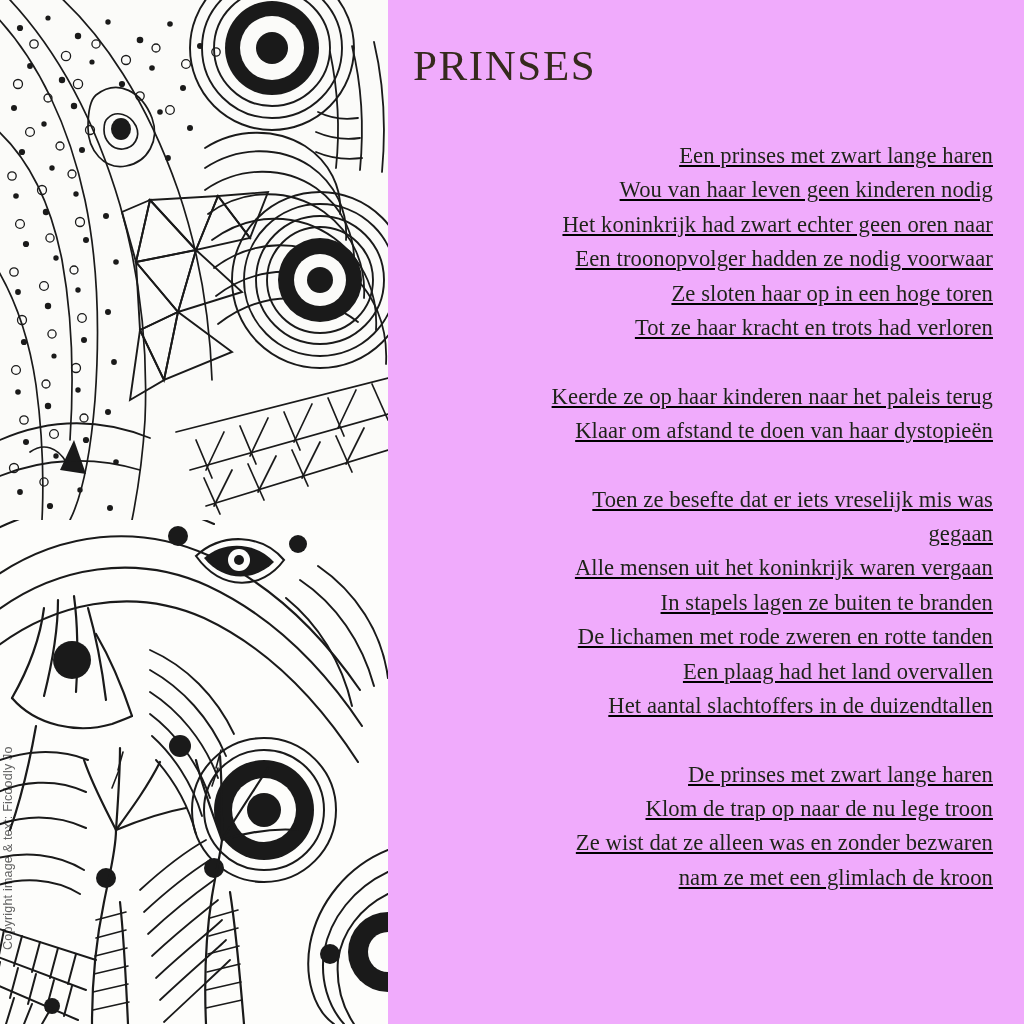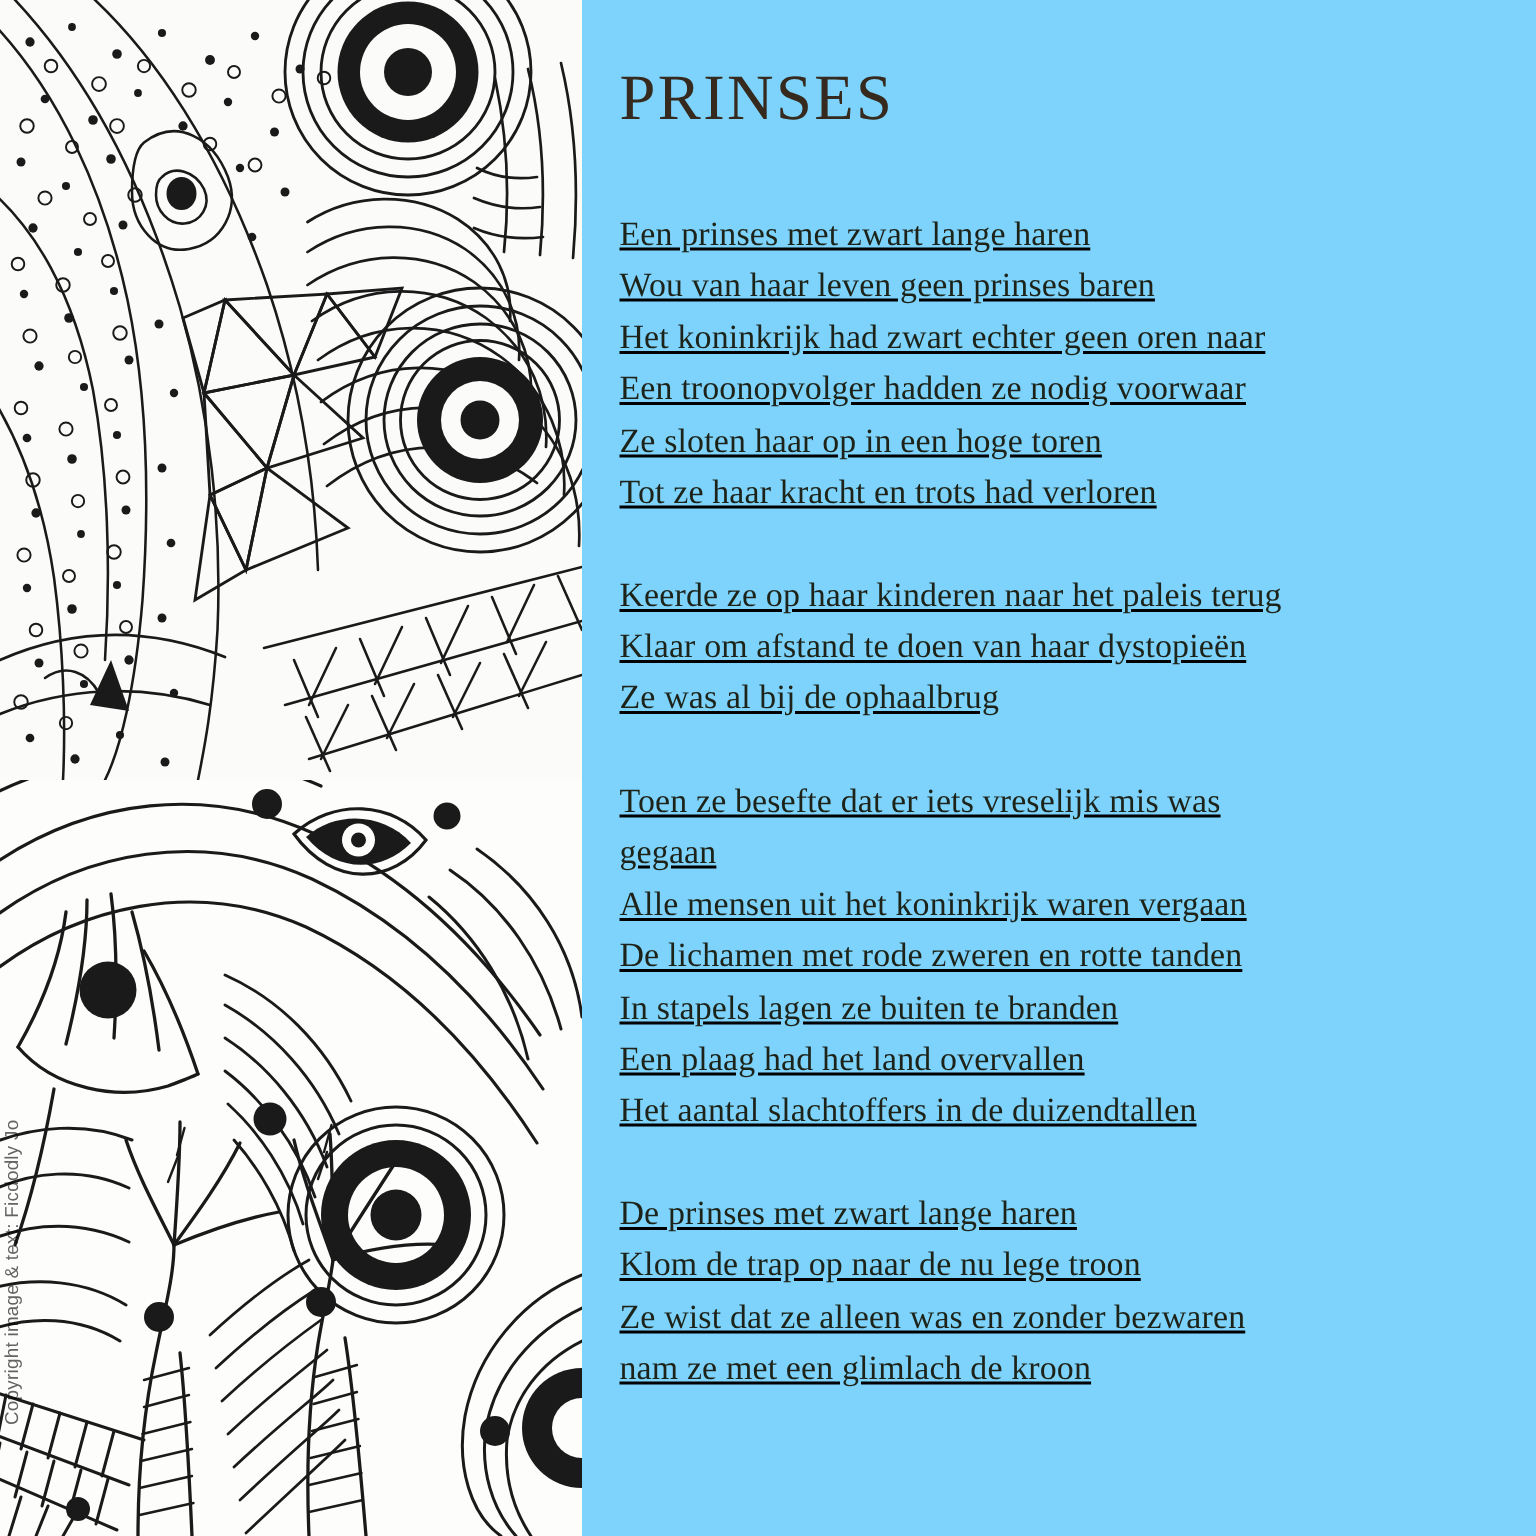--- a/index.html
+++ b/index.html
@@ -54,23 +54,24 @@
     mix-blend-mode: multiply;
     opacity: .85;
   }
 
   
   #poem-panel {
     position: absolute;
     left: 388px; top: 0;
     width: 636px;
     height: 1024px;
-    background: #7dd3fc;
+    background: #f0abfc;
     box-sizing: border-box;
     padding: 0;
+    text-align: right;
   }
   #poem-title {
     position: absolute;
     left: 25px;
     top: 44px;
     margin: 0;
     font-family: "Liberation Serif", "DejaVu Serif", serif;
     font-weight: 400;
     font-size: 43px;
     letter-spacing: 1.6px;
@@ -447,39 +448,38 @@
     <div id="copyright-vertical">Copyright image &amp; text: Ficdodly Jo</div>
   </div>
 
   <div id="poem-panel">
     <h1 id="poem-title">PRINSES</h1>
 
     <div id="poem-body">
 
       <div class="stanza">
         <span class="poem-line">Een prinses met zwart lange haren</span>
-        <span class="poem-line">Wou van haar leven geen prinses baren</span>
+        <span class="poem-line">Wou van haar leven geen kinderen nodig</span>
         <span class="poem-line">Het koninkrijk had zwart echter geen oren naar</span>
         <span class="poem-line">Een troonopvolger hadden ze nodig voorwaar</span>
         <span class="poem-line">Ze sloten haar op in een hoge toren</span>
         <span class="poem-line">Tot ze haar kracht en trots had verloren</span>
       </div>
 
       <div class="stanza">
         <span class="poem-line">Keerde ze op haar kinderen naar het paleis terug</span>
         <span class="poem-line">Klaar om afstand te doen van haar dystopieën</span>
-        <span class="poem-line">Ze was al bij de ophaalbrug</span>
       </div>
 
       <div class="stanza">
         <span class="poem-line">Toen ze besefte dat er iets vreselijk mis was</span>
         <span class="poem-line">gegaan</span>
         <span class="poem-line">Alle mensen uit het koninkrijk waren vergaan</span>
+        <span class="poem-line">In stapels lagen ze buiten te branden</span>
         <span class="poem-line">De lichamen met rode zweren en rotte tanden</span>
-        <span class="poem-line">In stapels lagen ze buiten te branden</span>
         <span class="poem-line">Een plaag had het land overvallen</span>
         <span class="poem-line">Het aantal slachtoffers in de duizendtallen</span>
       </div>
 
       <div class="stanza">
         <span class="poem-line">De prinses met zwart lange haren</span>
         <span class="poem-line">Klom de trap op naar de nu lege troon</span>
         <span class="poem-line">Ze wist dat ze alleen was en zonder bezwaren</span>
         <span class="poem-line">nam ze met een glimlach de kroon</span>
       </div>

